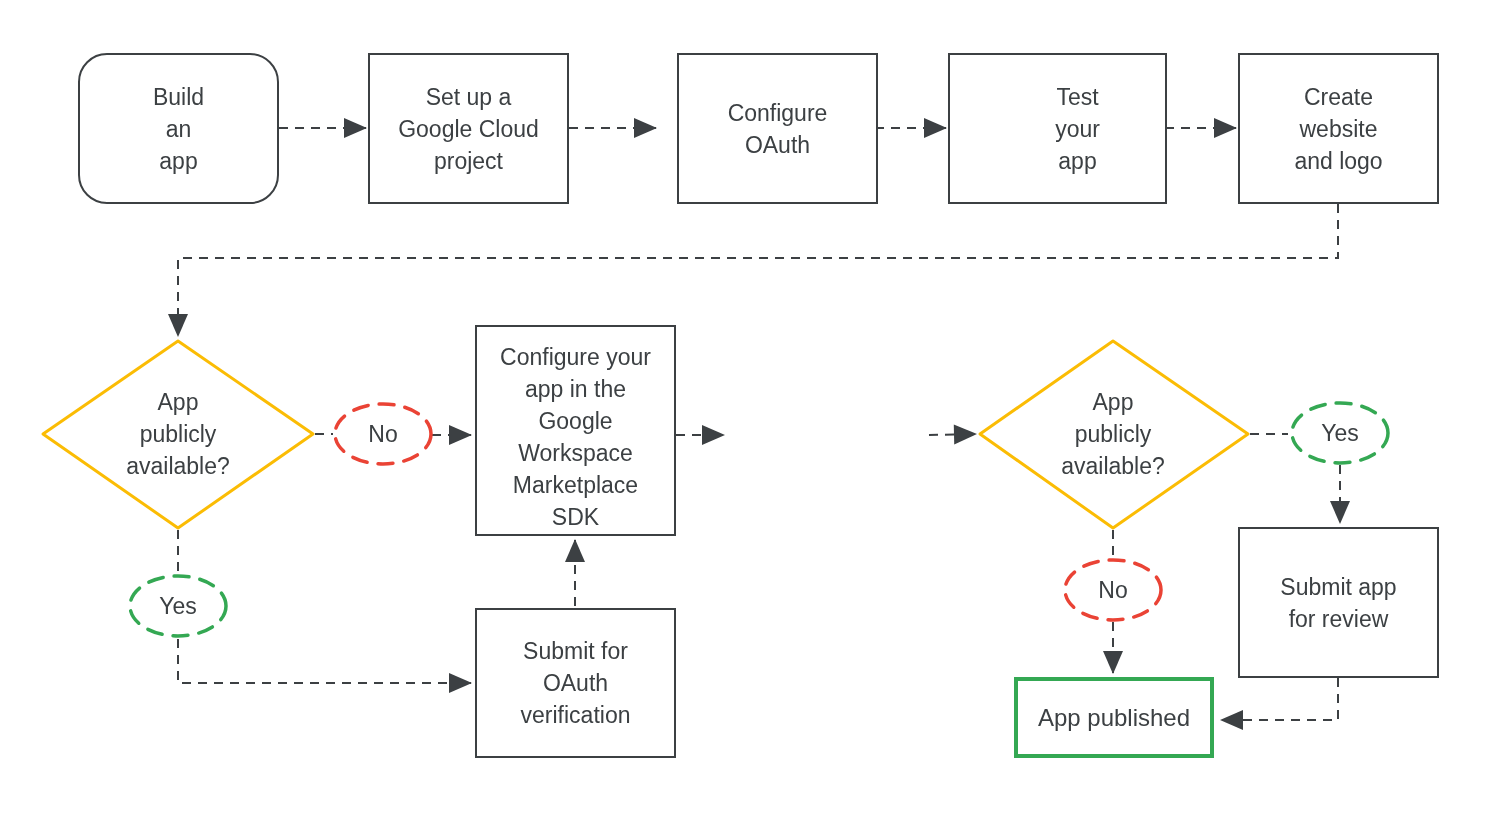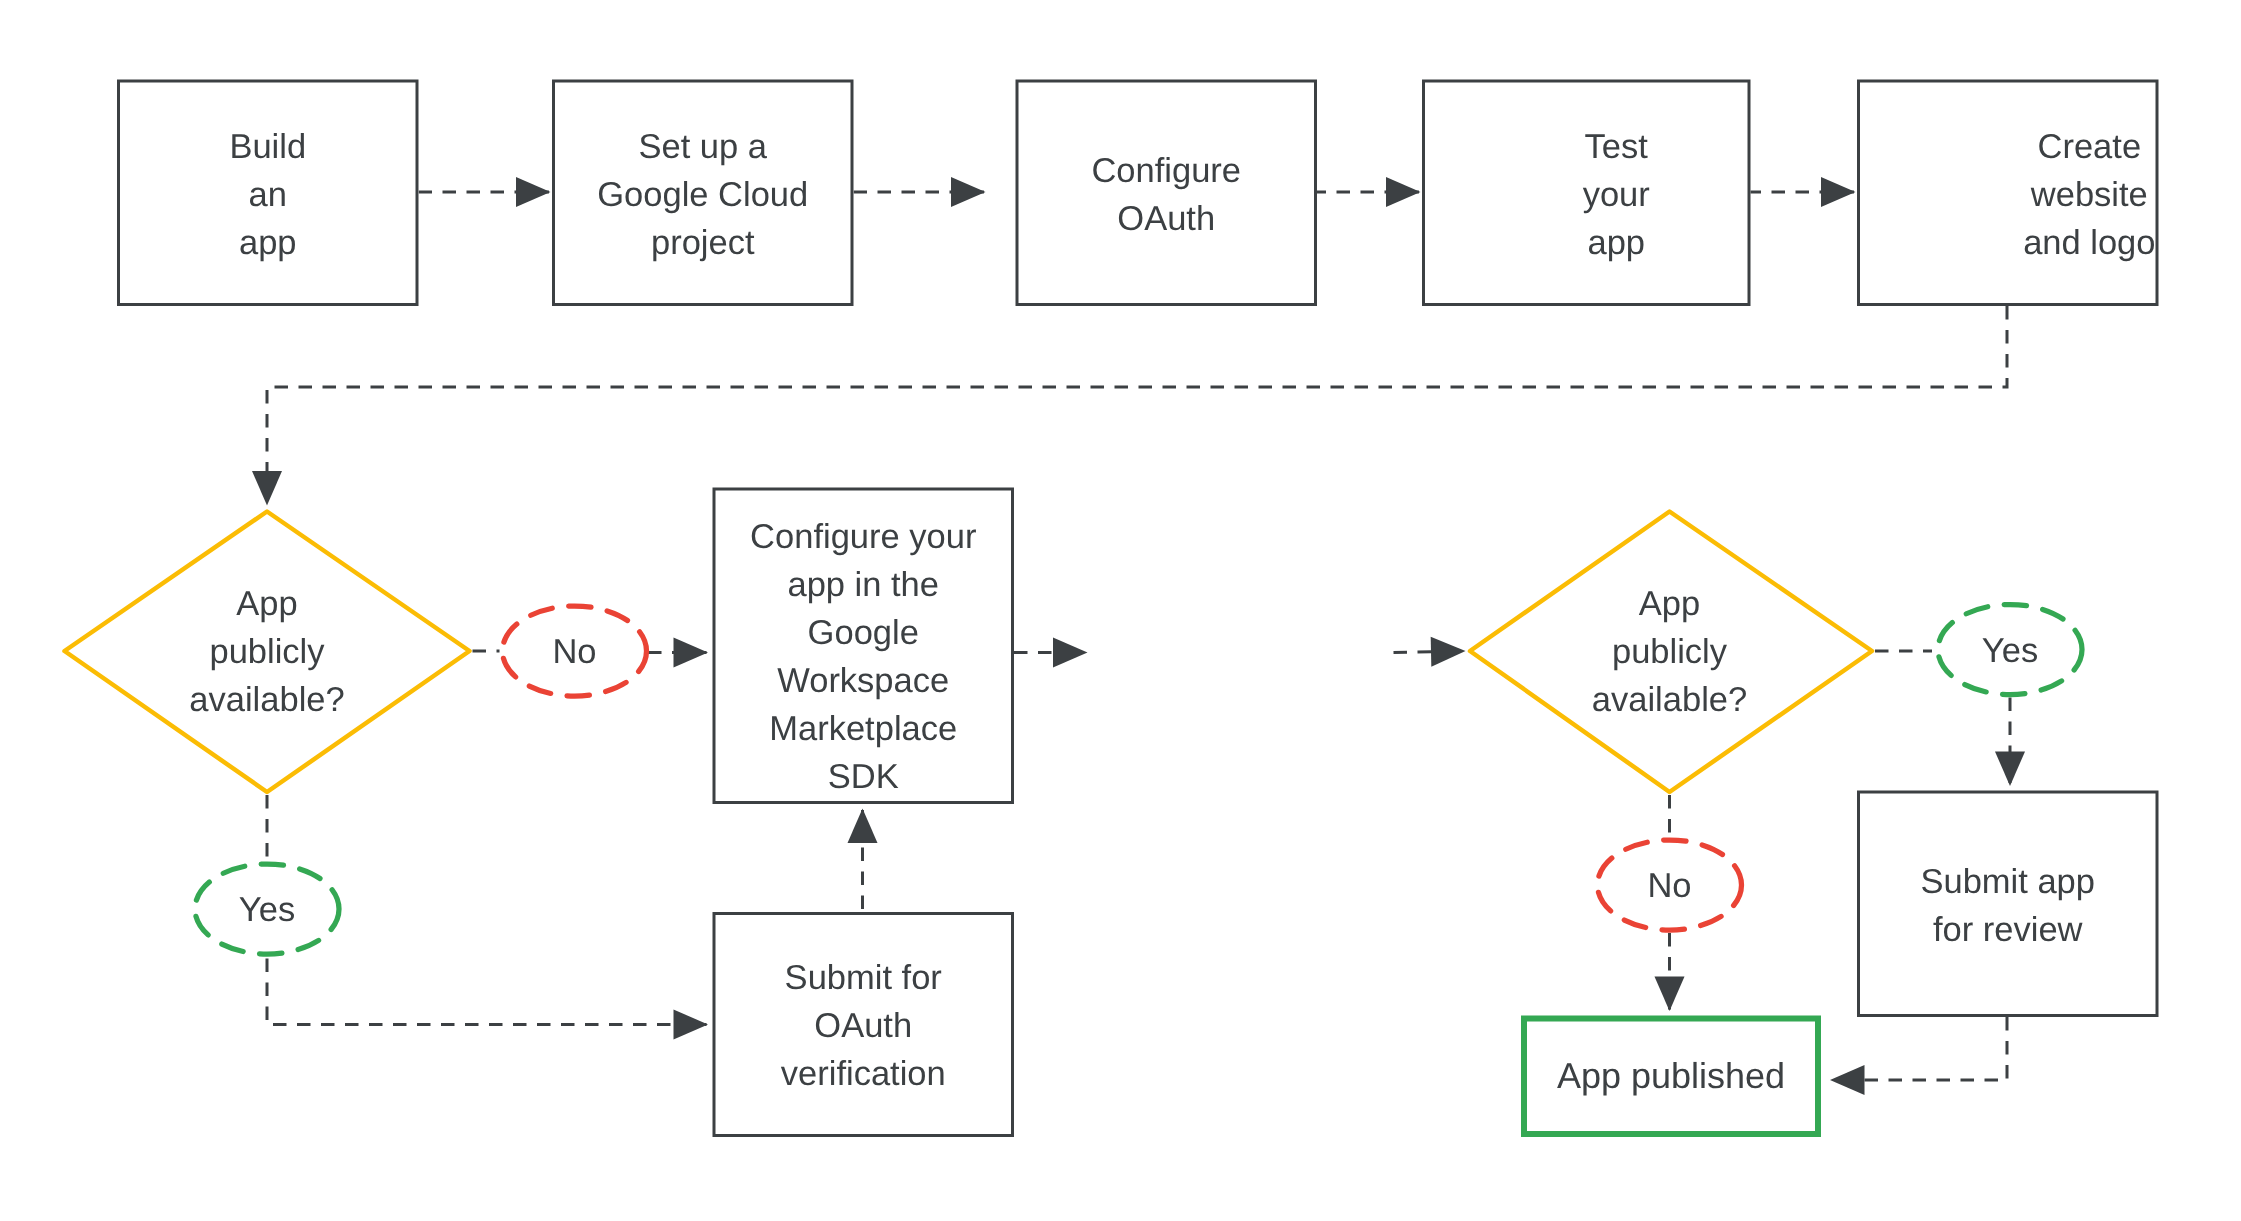--- a/index.html
+++ b/index.html
@@ -98,21 +98,21 @@
 
     <polygon points="178,341 313,434 178,528 43,434" fill="#ffffff" stroke="#FBBC04" stroke-width="3" stroke-linejoin="round"></polygon>
     <polygon points="1113,341 1248,434 1113,528 980,434" fill="#ffffff" stroke="#FBBC04" stroke-width="3" stroke-linejoin="round"></polygon>
 
     <ellipse cx="383" cy="434" rx="48" ry="30" fill="#ffffff" stroke="#EA4335" stroke-width="3.5" stroke-dasharray="15 11" stroke-linecap="round"></ellipse>
     <ellipse cx="178" cy="606" rx="48" ry="30" fill="#ffffff" stroke="#34A853" stroke-width="3.5" stroke-dasharray="15 11" stroke-linecap="round"></ellipse>
     <ellipse cx="1340" cy="433" rx="48" ry="30" fill="#ffffff" stroke="#34A853" stroke-width="3.5" stroke-dasharray="15 11" stroke-linecap="round"></ellipse>
     <ellipse cx="1113" cy="590" rx="48" ry="30" fill="#ffffff" stroke="#EA4335" stroke-width="3.5" stroke-dasharray="15 11" stroke-linecap="round"></ellipse>
   </svg>
 
-  <div class="node" style="left:78px; top:53px; width:201px; height:151px;">
+  <div class="node" style="left:78px; top:53px; width:201px; height:151px;border-radius:29px;">
     <span class="label">Build
 an
 app</span>
   </div>
 
   <div class="node" style="left:368px; top:53px; width:201px; height:151px;">
     <span class="label">Set up a
 Google Cloud
 project</span>
   </div>
@@ -121,21 +121,21 @@
     <span class="label">Configure
 OAuth</span>
   </div>
 
   <div class="node" style="left:948px; top:53px; width:219px; height:151px;padding-left:40px;">
     <span class="label">Test
 your
 app</span>
   </div>
 
-  <div class="node" style="left:1238px; top:53px; width:201px; height:151px;justify-content:flex-end;">
+  <div class="node" style="left:1238px; top:53px; width:201px; height:151px;">
     <span class="label">Create
 website
 and logo</span>
   </div>
 
   <div class="node sdk-label" style="left:475px; top:325px; width:201px; height:211px;">
     <span class="label">Configure your
 app in the
 Google
 Workspace

